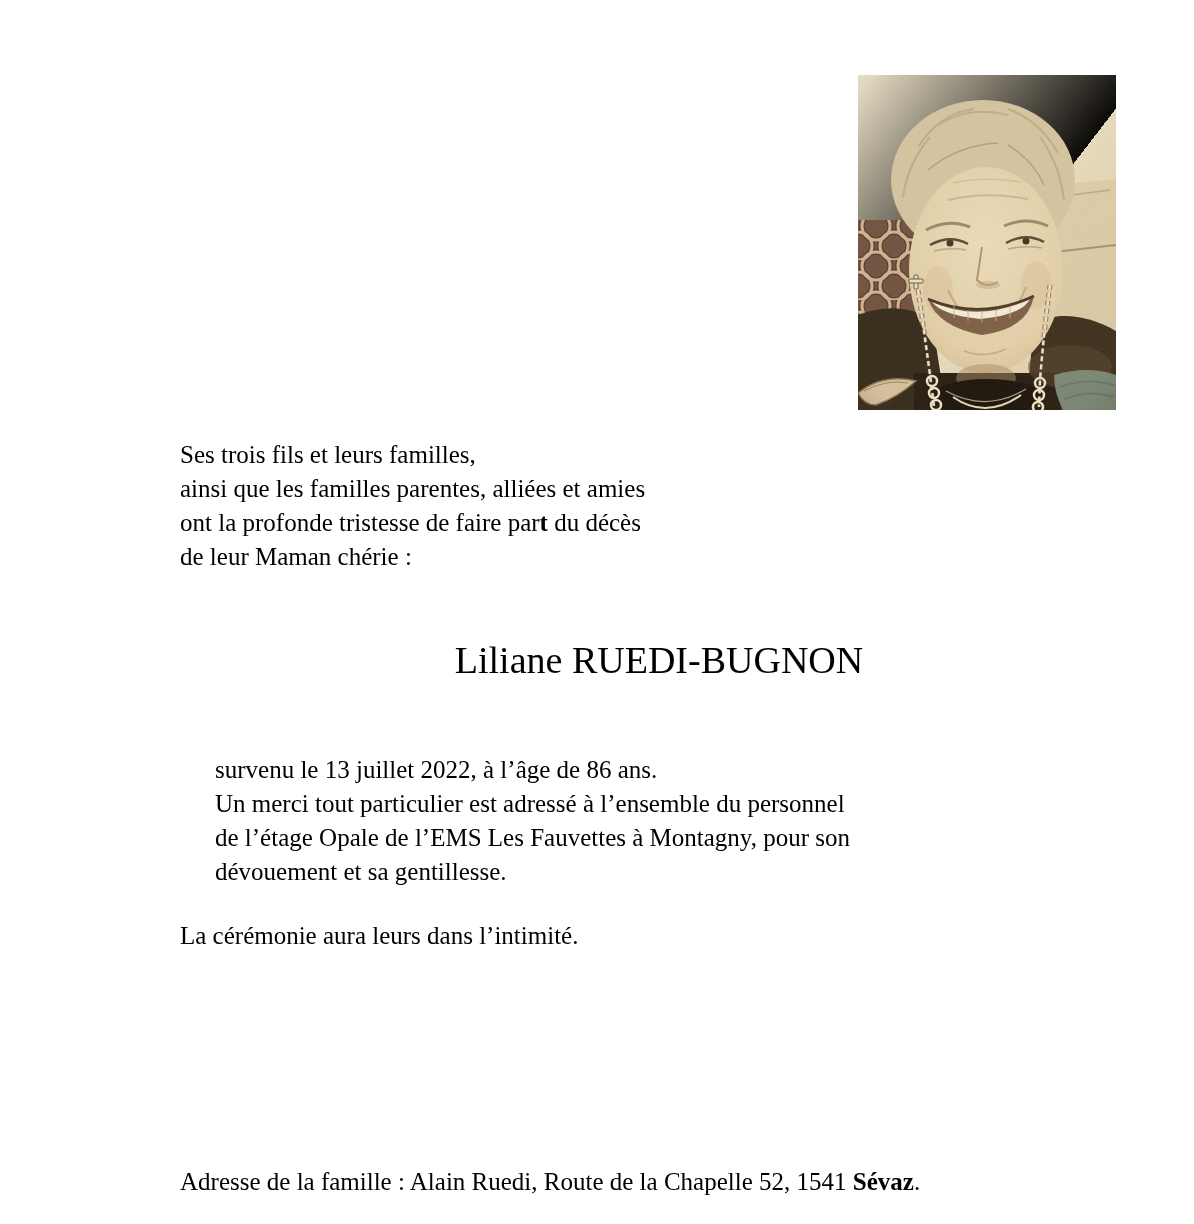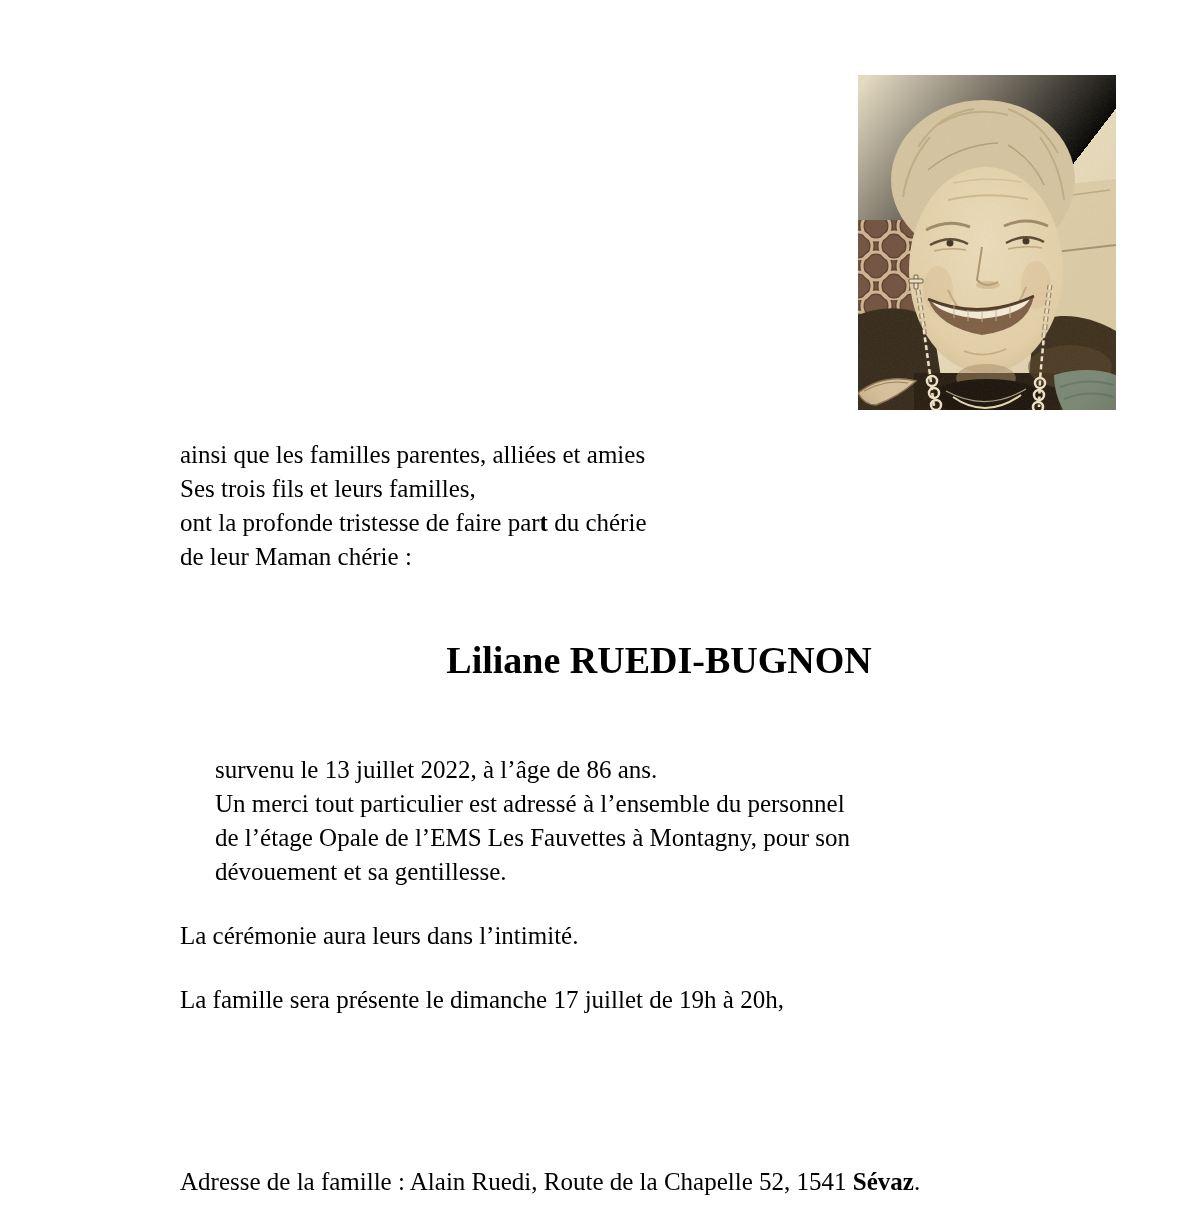--- a/index.html
+++ b/index.html
@@ -26,21 +26,21 @@
     line-height: 34px;
     white-space: nowrap;
   }
   .intro    { top: 438px; }
   .name-block {
     position: absolute;
     left: 180px; top: 637px;
     width: 958px;
     text-align: center;
     font-size: 38px;
-    font-weight: bold;
+    font-weight: normal;
     line-height: 46px;
     white-space: nowrap;
   }
   .details  { top: 753px; margin-left: 35px; }
   .ceremony { top: 919px; }
   .vigil    { top: 983px; }
   .address  { top: 1145px; margin-top: 20px; }
   .b { font-weight: bold; }
 </style>
 </head>
@@ -181,34 +181,33 @@
 
     <path d="M95,322 Q128,345 163,320" stroke="#e9dcba" stroke-width="2" fill="none"></path>
     <path d="M88,316 Q128,338 168,314" stroke="#e9dcba" stroke-width="1.2" fill="none" opacity="0.7"></path>
 
     <rect x="0" y="0" width="258" height="335" filter="url(#grain)" opacity="0.5"></rect>
     <rect x="0" y="0" width="258" height="335" fill="url(#vign)"></rect>
   </svg>
 </div>
 
 <div class="textblock intro">
+  <div>Ses trois fils et leurs familles,</div>
   <div>ainsi que les familles parentes, alliées et amies</div>
-  <div>Ses trois fils et leurs familles,</div>
-  <div><span>ont la profonde tristesse de faire par</span><span class="b">t</span><span> du chérie</span></div>
+  <div><span>ont la profonde tristesse de faire par</span><span class="b">t</span><span> du décès</span></div>
   <div>de leur Maman chérie :</div>
 </div>
 
 <div class="name-block">Liliane RUEDI-BUGNON</div>
 
 <div class="textblock details">
   <div>survenu le 13 juillet 2022, à l’âge de 86 ans.</div>
   <div>Un merci tout particulier est adressé à l’ensemble du personnel</div>
   <div>de l’étage Opale de l’EMS Les Fauvettes à Montagny, pour son</div>
   <div>dévouement et sa gentillesse.</div>
 </div>
 
 <div class="textblock ceremony">La cérémonie aura leurs dans l’intimité.</div>
 
 <div class="textblock vigil">
-  <div>La famille sera présente le dimanche 17 juillet de 19h à 20h,</div>
 </div>
 
 <div class="textblock address"><span>Adresse de la famille : Alain Ruedi, Route de la Chapelle 52, 1541 </span><span class="b">Sévaz</span><span>.</span></div>
 
 </body></html>

